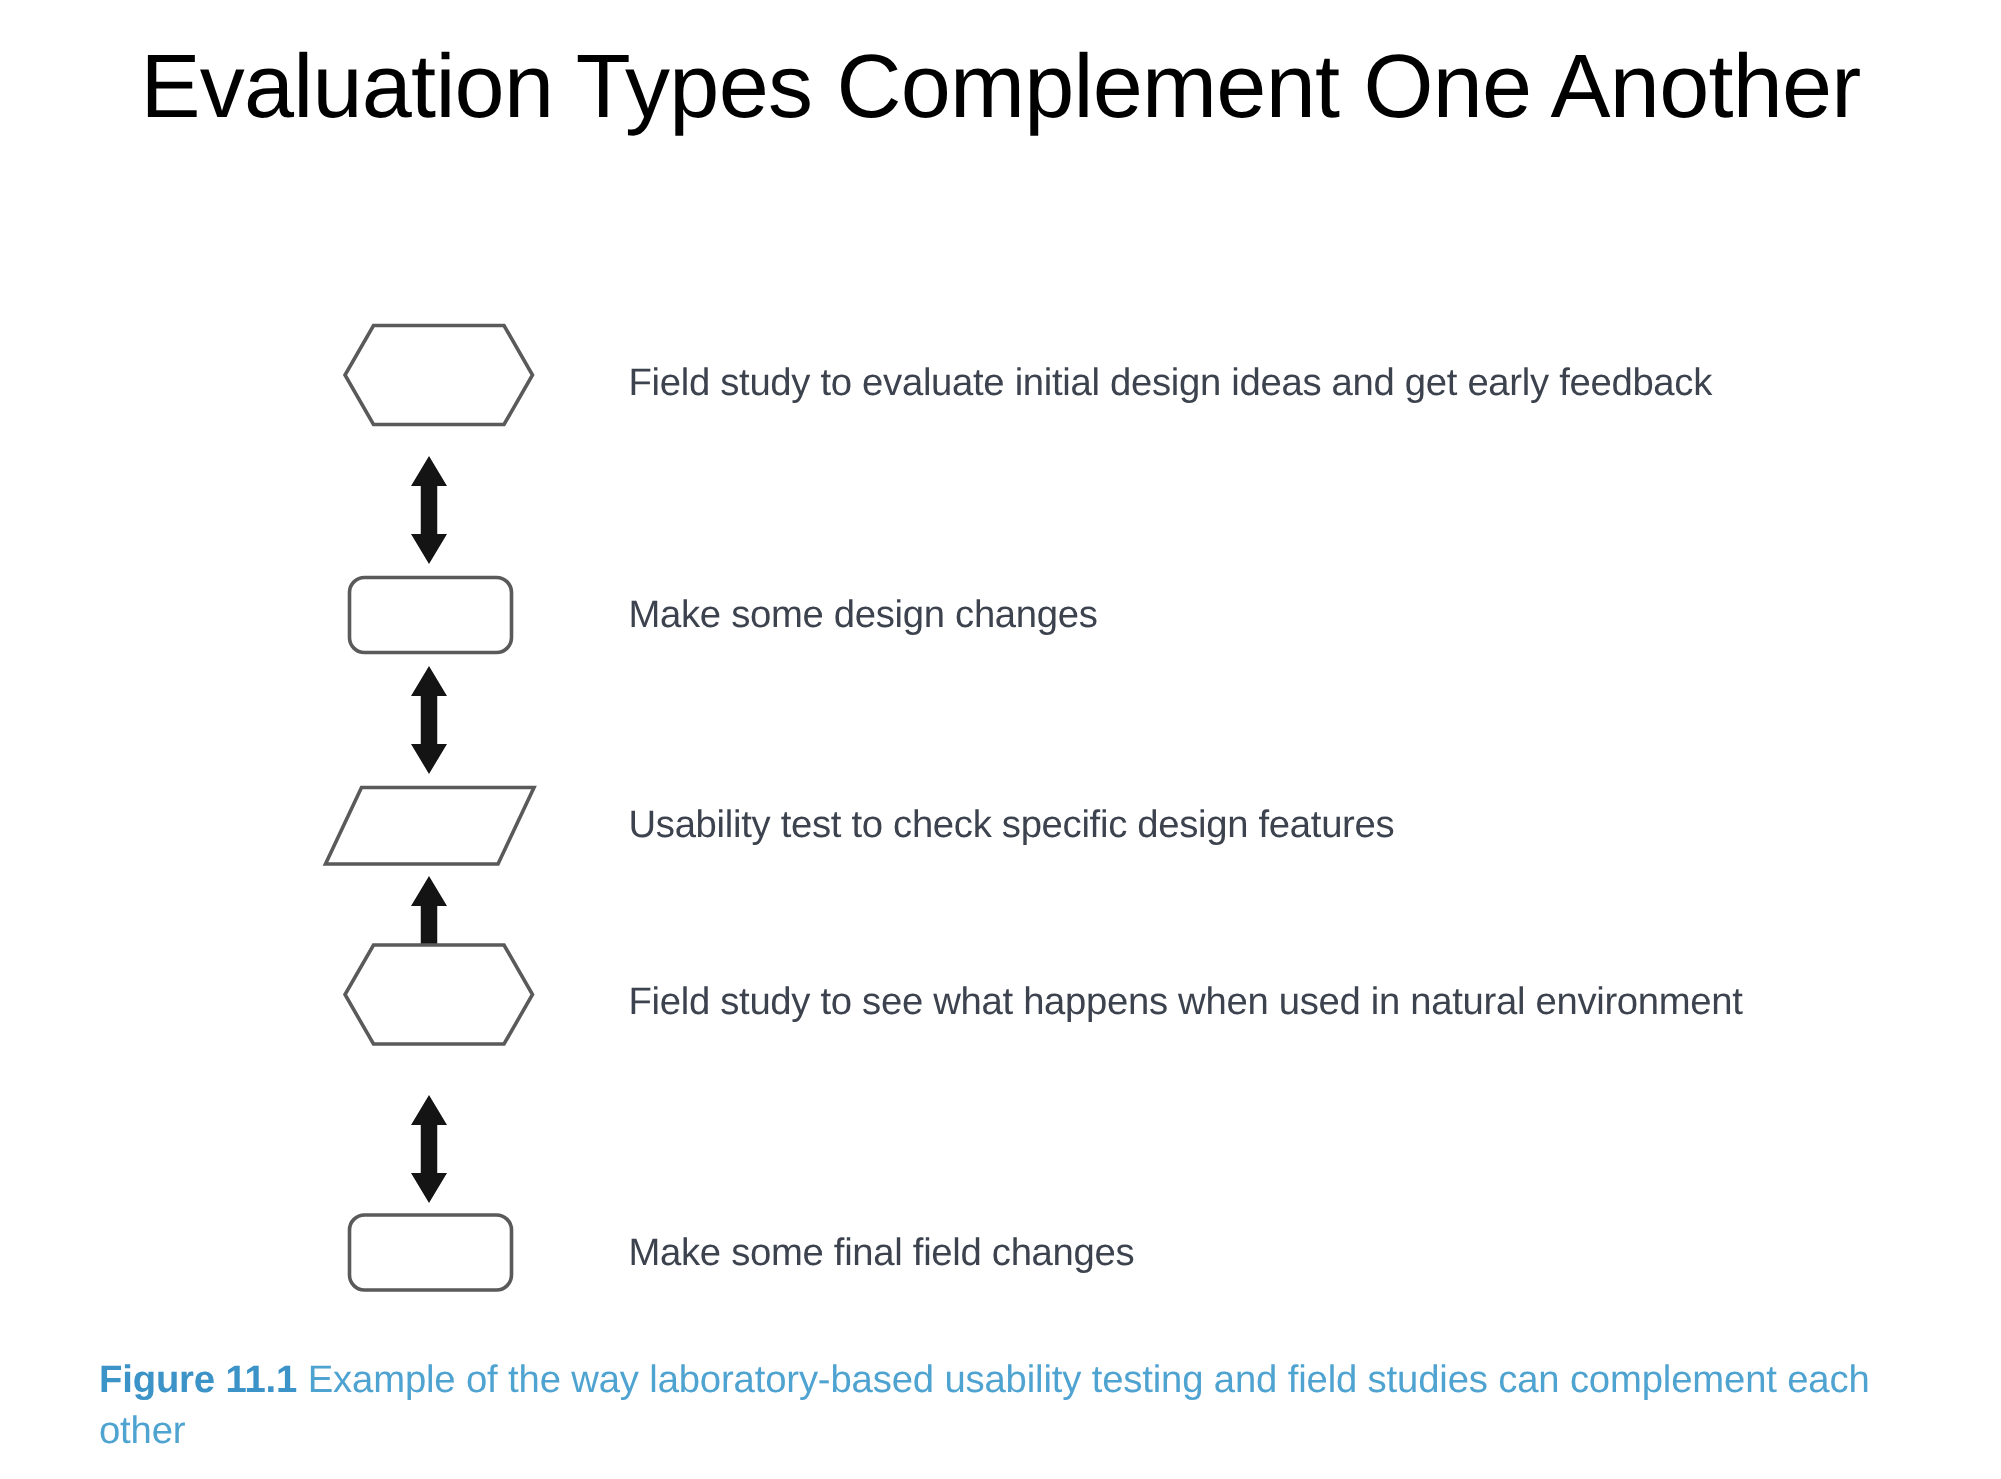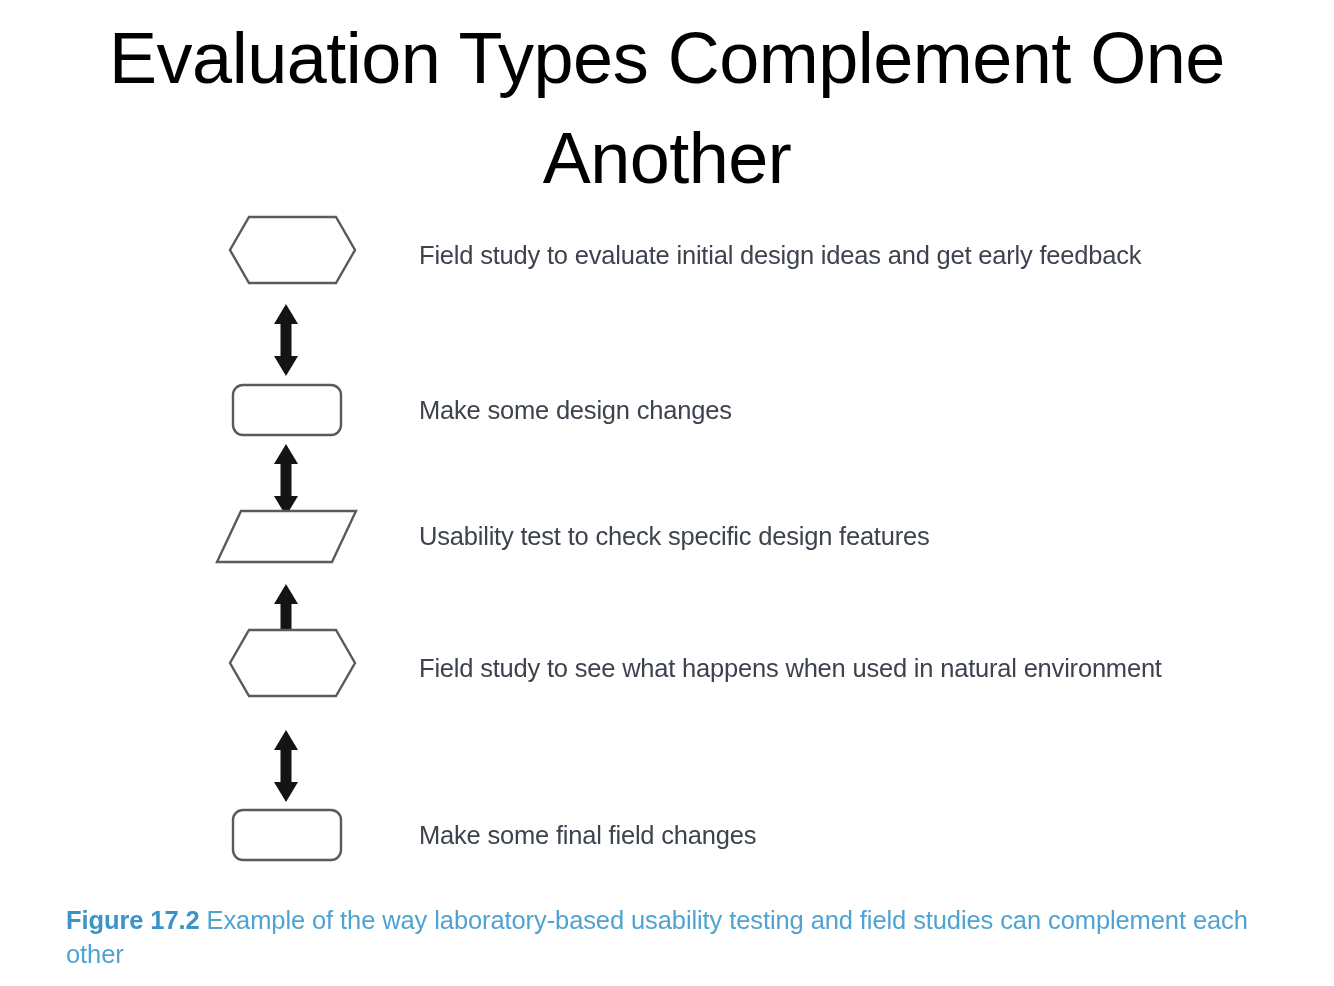--- a/index.html
+++ b/index.html
@@ -18,21 +18,21 @@
   
   #slide-title {
     position: absolute;
     left: 14px;
     top: 8px;
     width: 1306px;
     text-align: center;
     color: #000000;
     font-family: "Liberation Sans", sans-serif;
     font-weight: 400;
-    font-size: 72px;
+    font-size: 60px;
     line-height: 100px;
     letter-spacing: -0.5px;
     white-space: pre-wrap;
   }
 
   
   #figure-area {
     position: absolute;
     left: 0;
     top: 215px;
@@ -124,21 +124,21 @@
     </div>
     <div class="row-label">Make some design changes</div>
   </div>
 
   <div class="arrow-cell" style="top:225px;height:80px;">
     <svg width="165" height="80" viewBox="0 0 165 80" xmlns="http://www.w3.org/2000/svg">
       <polygon points="81,4 93,24 86.5,24 86.5,56 93,56 81,76 69,56 75.5,56 75.5,24 69,24" fill="#141414"></polygon>
     </svg>
   </div>
 
-  <div class="flow-row" style="top:281px;">
+  <div class="flow-row" style="top:295px;">
     <div class="shape-cell">
       <svg width="165" height="80" viewBox="0 0 165 80" xmlns="http://www.w3.org/2000/svg">
         <polygon points="36,15 151,15 127,66 12,66" fill="#ffffff" stroke="#5a5a5a" stroke-width="2.4"></polygon>
       </svg>
     </div>
     <div class="row-label">Usability test to check specific design features</div>
   </div>
 
   <div class="arrow-cell" style="top:365px;height:80px;">
     <svg width="165" height="80" viewBox="0 0 165 80" xmlns="http://www.w3.org/2000/svg">
@@ -166,14 +166,14 @@
       <svg width="165" height="80" viewBox="0 0 165 80" xmlns="http://www.w3.org/2000/svg">
         <rect x="28" y="15" width="108" height="50" rx="10" ry="10" fill="#ffffff" stroke="#5a5a5a" stroke-width="2.4"></rect>
       </svg>
     </div>
     <div class="row-label">Make some final field changes</div>
   </div>
 
 </div>
 
 <div id="figure-caption">
-  <span class="cap-num">Figure 17.2</span><span>Example of the way laboratory-based usability testing and field studies can complement each other</span>
+  <span class="cap-num">Figure 11.1</span><span>Example of the way laboratory-based usability testing and field studies can complement each other</span>
 </div>
 
 </body></html>

